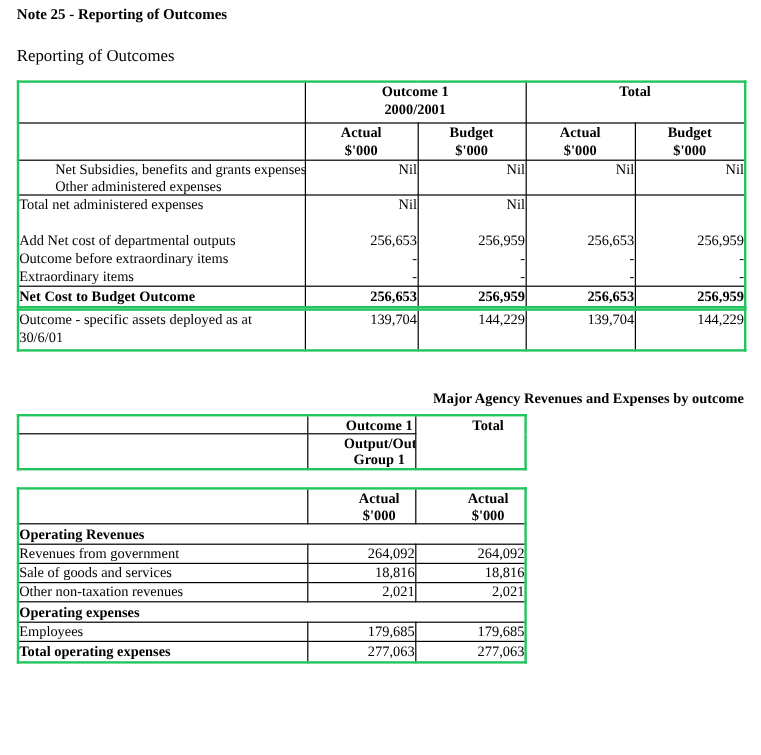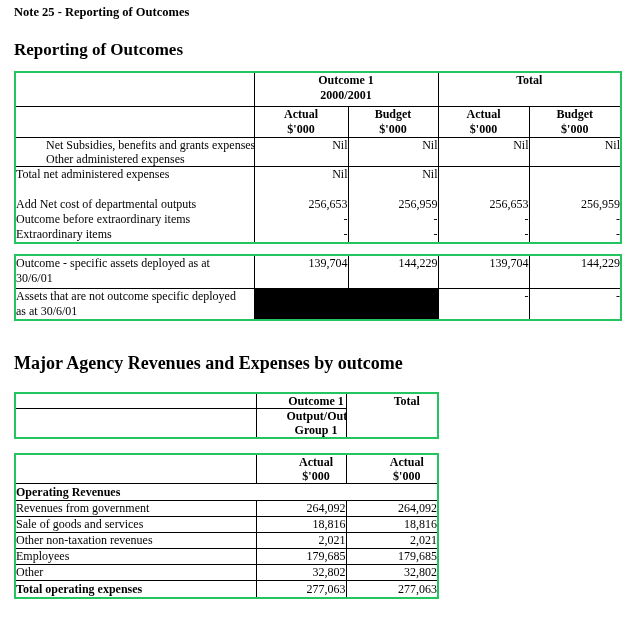--- a/index.html
+++ b/index.html
@@ -6,32 +6,32 @@
   body {
     width:634px; height:629px;
     background:#ffffff;
     font-family:"Liberation Serif", serif;
     color:#000;
     overflow:hidden;
   }
   .page { padding:5px 0 0 14px; width:606px; }
 
   .title   { font-size:12.5px; font-weight:bold; margin:0; }
-  .subtitle{ font-size:17px; font-weight:bold; margin:20px 0 0 0; }
-  .heading2{ font-size:18px; font-weight:bold; margin:32px 0 18px 0; }
+  .subtitle{ font-size:14px; font-weight:normal; margin:20px 0 0 0; }
+  .heading2{ font-size:12px; font-weight:bold; margin:32px 0 5px 0;text-align:right; }
 
   table.t { border-collapse:collapse; table-layout:fixed; border:2px solid #22c55e; }
   table.t td {
     border:1px solid #000;
     padding:0; vertical-align:top;
     font-size:12px; line-height:15px;
     overflow:hidden;
   }
   .t1 { width:606px; margin-top:11px; }
-  .t2 { width:606px; margin-top:10px; }
+  .t2 { width:606px; }
   .t3 { width:423px; margin-top:0; }
   .t4 { width:423px; margin-top:14px; }
 
   .lbl { padding:0 2px; white-space:nowrap; }
   .num { text-align:right; padding:0 3px; white-space:nowrap; }
   .ctr { text-align:center; font-weight:bold; }
   .vbot{ vertical-align:bottom; }
   .vtop{ vertical-align:top; }
   .bold{ font-weight:bold; }
 
@@ -151,20 +151,27 @@
           <div class="ln">-</div>
         </td>
         <td class="num">
           <div class="ln"></div>
           <div class="ln"></div>
           <div class="ln">256,959</div>
           <div class="ln">-</div>
           <div class="ln">-</div>
         </td>
       </tr>
+      <tr class="rT bold">
+        <td class="lbl">Net Cost to Budget Outcome</td>
+        <td class="num">256,653</td>
+        <td class="num">256,959</td>
+        <td class="num">256,653</td>
+        <td class="num">256,959</td>
+      </tr>
     </tbody>
   </table>
 
   <table class="t t2">
     <colgroup>
       <col style="width:239px">
         <col style="width:94px">
         <col style="width:90px">
         <col style="width:91px">
         <col style="width:92px">
@@ -173,29 +180,20 @@
       <tr class="r1">
         <td class="lbl">
           <div class="ln">Outcome - specific assets deployed as at</div>
           <div class="ln">30/6/01</div>
         </td>
         <td class="num vbot">139,704</td>
         <td class="num vbot">144,229</td>
         <td class="num vbot">139,704</td>
         <td class="num vbot">144,229</td>
       </tr>
-      <tr class="r2">
-        <td class="lbl">
-          <div class="ln">Assets that are not outcome specific deployed</div>
-          <div class="ln">as at 30/6/01</div>
-        </td>
-        <td class="redacted" colspan="2"></td>
-        <td class="num vbot">-</td>
-        <td class="num vbot">-</td>
-      </tr>
     </tbody>
   </table>
 
   <div class="heading2">Major Agency Revenues and Expenses by outcome</div>
 
   <table class="t t3">
     <colgroup>
       <col style="width:241px">
         <col style="width:90px">
         <col style="width:92px">
@@ -251,29 +249,27 @@
         <td class="lbl">Sale of goods and services</td>
         <td class="num">18,816</td>
         <td class="num">18,816</td>
       </tr>
       <tr class="row">
         <td class="lbl">Other non-taxation revenues</td>
         <td class="num">2,021</td>
         <td class="num">2,021</td>
       </tr>
 
+      <tr class="sec">
+        <td class="lbl bold" colspan="3">Operating expenses</td>
+      </tr>
       <tr class="row">
         <td class="lbl">Employees</td>
         <td class="num">179,685</td>
         <td class="num">179,685</td>
-      </tr>
-      <tr class="row">
-        <td class="lbl">Other</td>
-        <td class="num">32,802</td>
-        <td class="num">32,802</td>
       </tr>
       <tr class="tot">
         <td class="lbl bold">Total operating expenses</td>
         <td class="num">277,063</td>
         <td class="num">277,063</td>
       </tr>
     </tbody>
   </table>
 
 </div>

